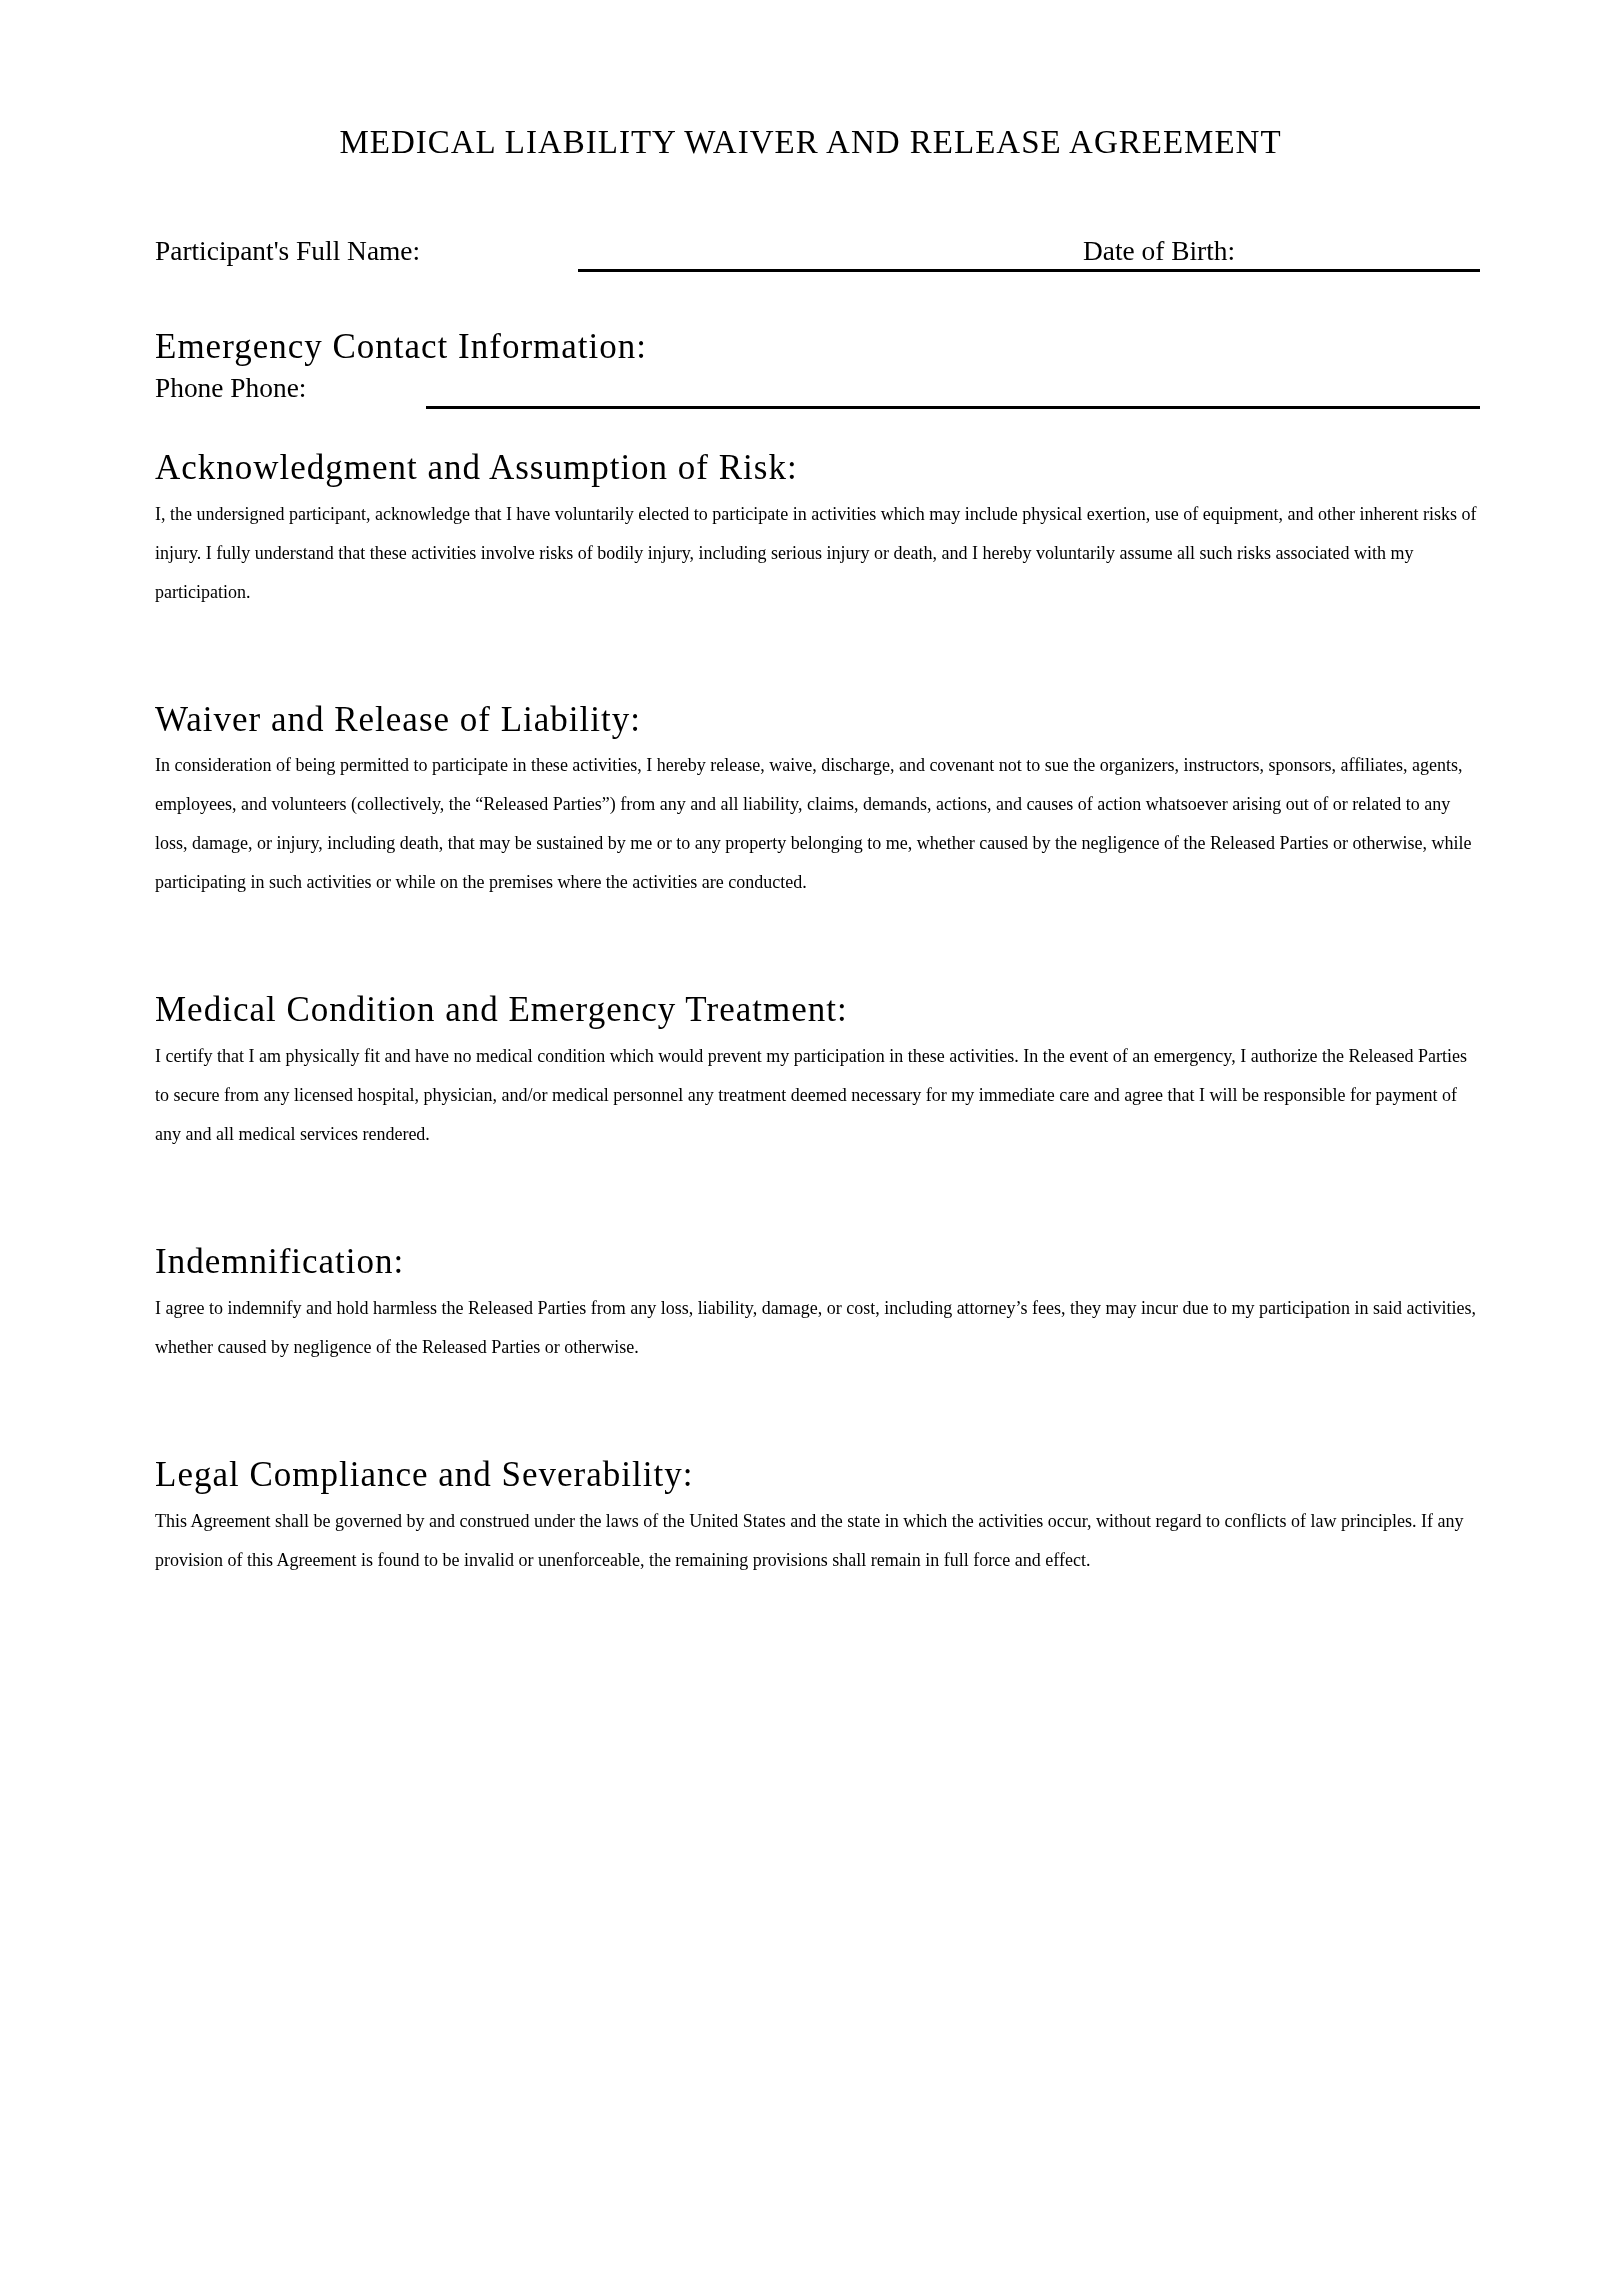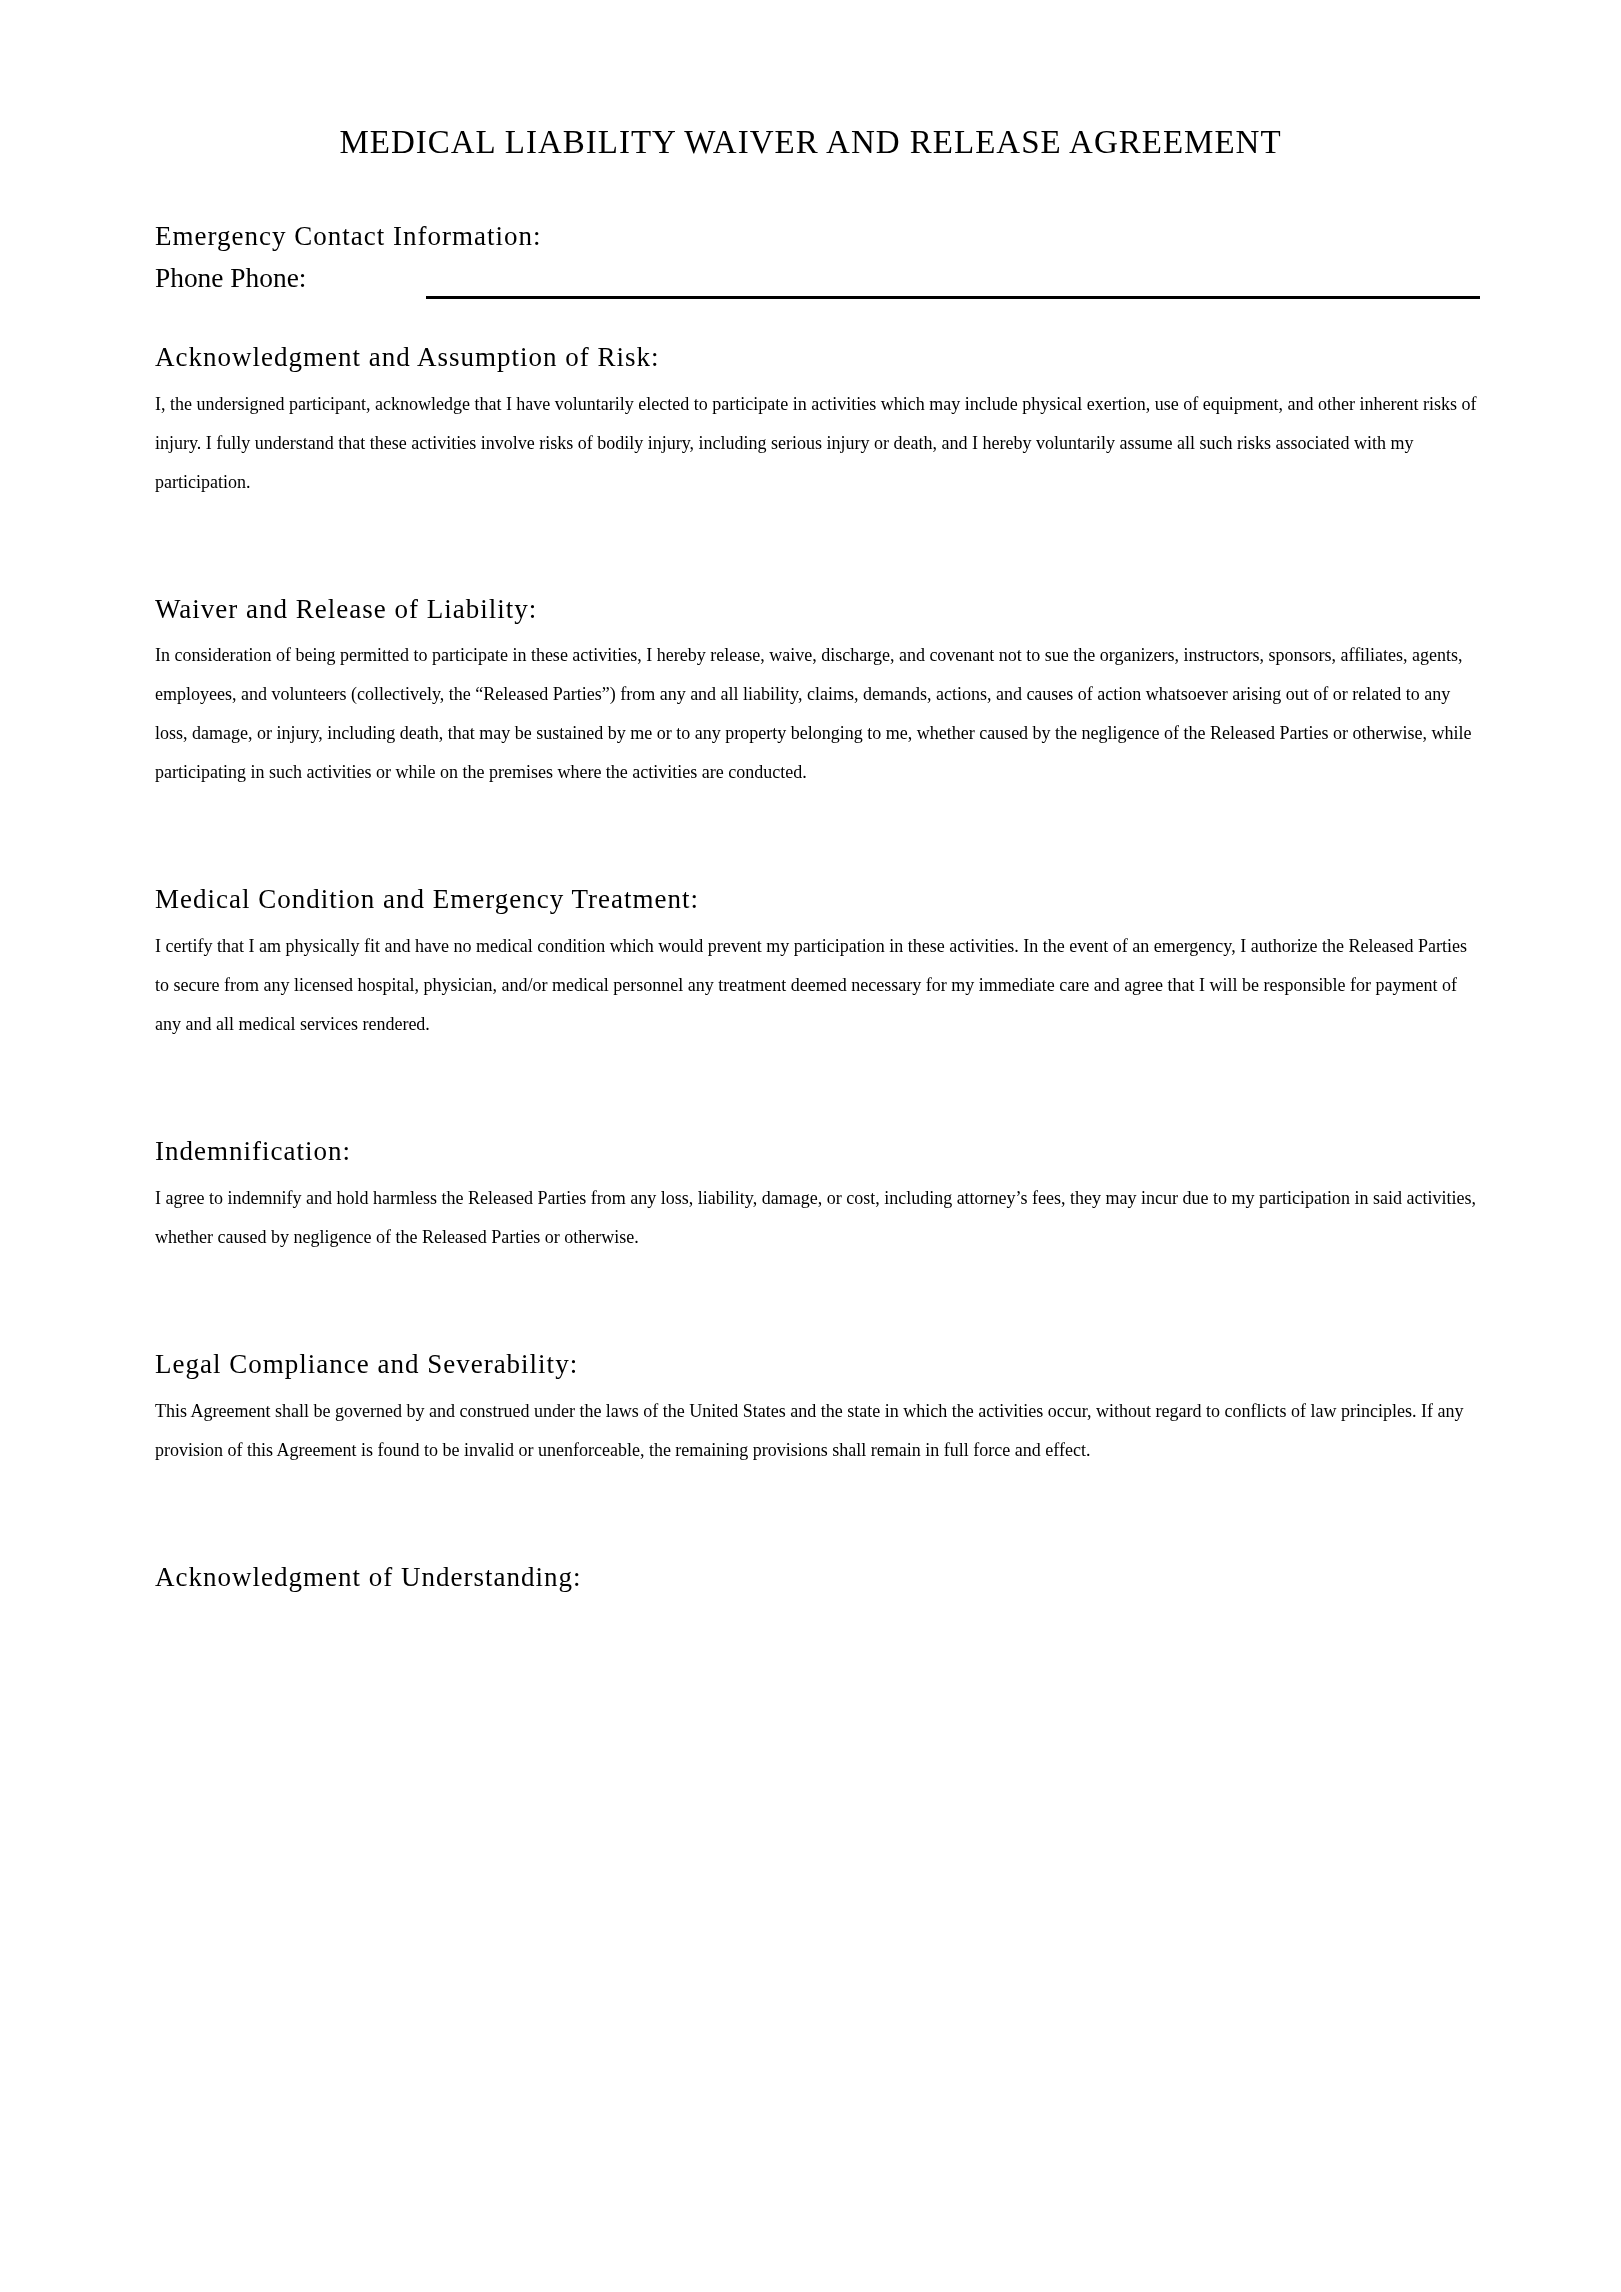--- a/index.html
+++ b/index.html
@@ -51,21 +51,21 @@
   }
   .row-participant { margin-top: 72px; }
   .row-participant .label-cell { width: 423px; }
   .dob-label {
     display: inline-block;
     margin-left: 505px;
     white-space: nowrap;
   }
   .heading {
     margin: 0;
-    font-size: 27px;
+    font-size: 35px;
     font-weight: normal;
     letter-spacing: 1px;
     line-height: 35px;
   }
   .ec-heading { margin-top: 57px; }
   .row-name { margin-top: 4.9px; }
   .row-name .label-cell { width: 197px; }
   .row-relationship { margin-top: 6.9px; }
   .row-relationship .label-cell { width: 273px; }
   .row-phone { margin-top: 6.9px; }
@@ -83,20 +83,26 @@
 <body>
 
 <div class="page">
 
   <div class="title-wrap">
     <h1 class="doc-title">MEDICAL LIABILITY WAIVER AND RELEASE AGREEMENT</h1>
   </div>
 
   <div class="content">
 
+    <div class="form-row row-participant">
+      <div class="label-cell">Participant's Full Name:</div>
+      <div class="fill">
+        <span class="dob-label">Date of Birth:</span><span></span>
+      </div>
+    </div>
 
     <h2 class="heading ec-heading">Emergency Contact Information:</h2>
 
 
 
     <div class="form-row row-phone">
       <div class="label-cell">Phone Phone:</div>
       <div class="fill"></div>
     </div>
 

